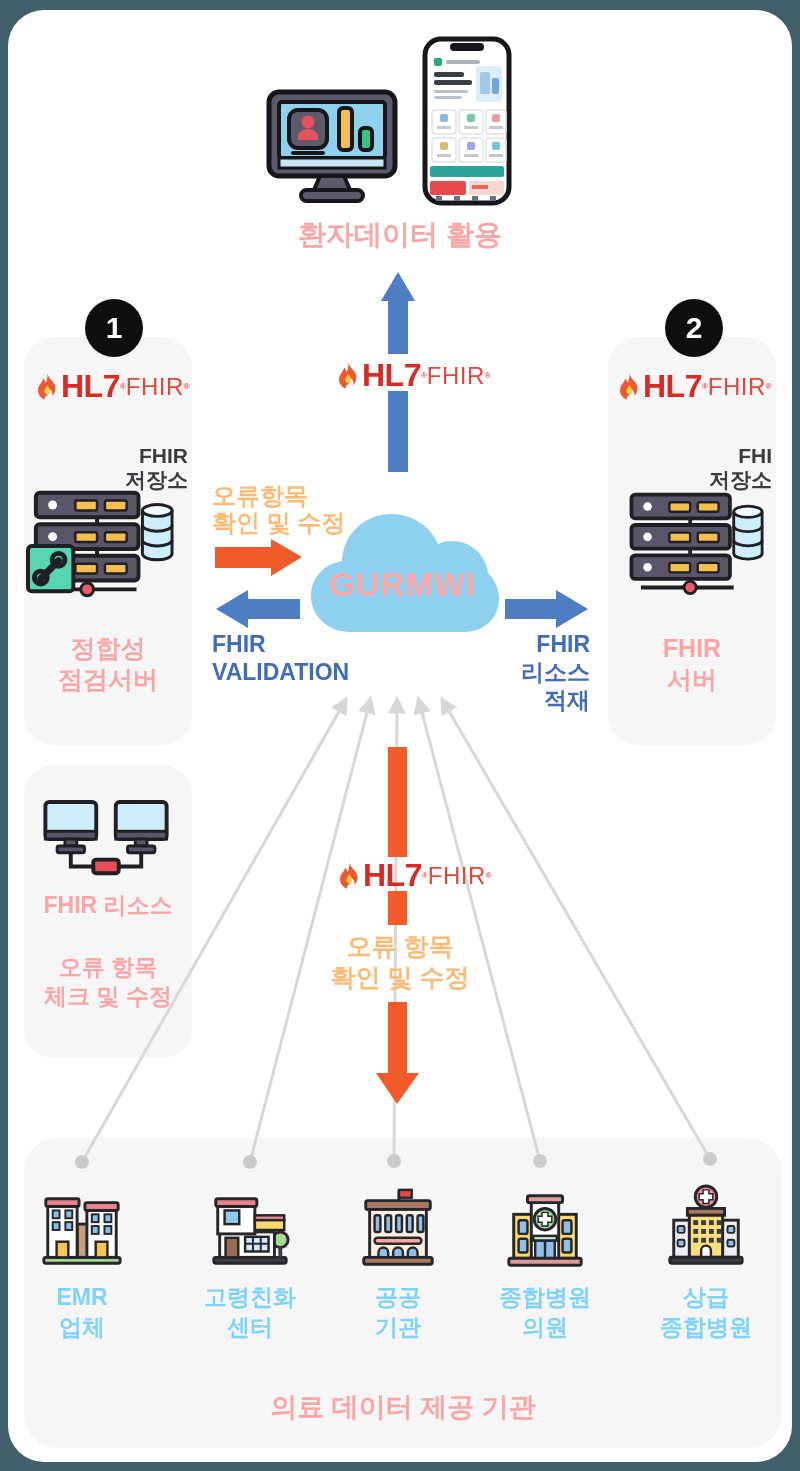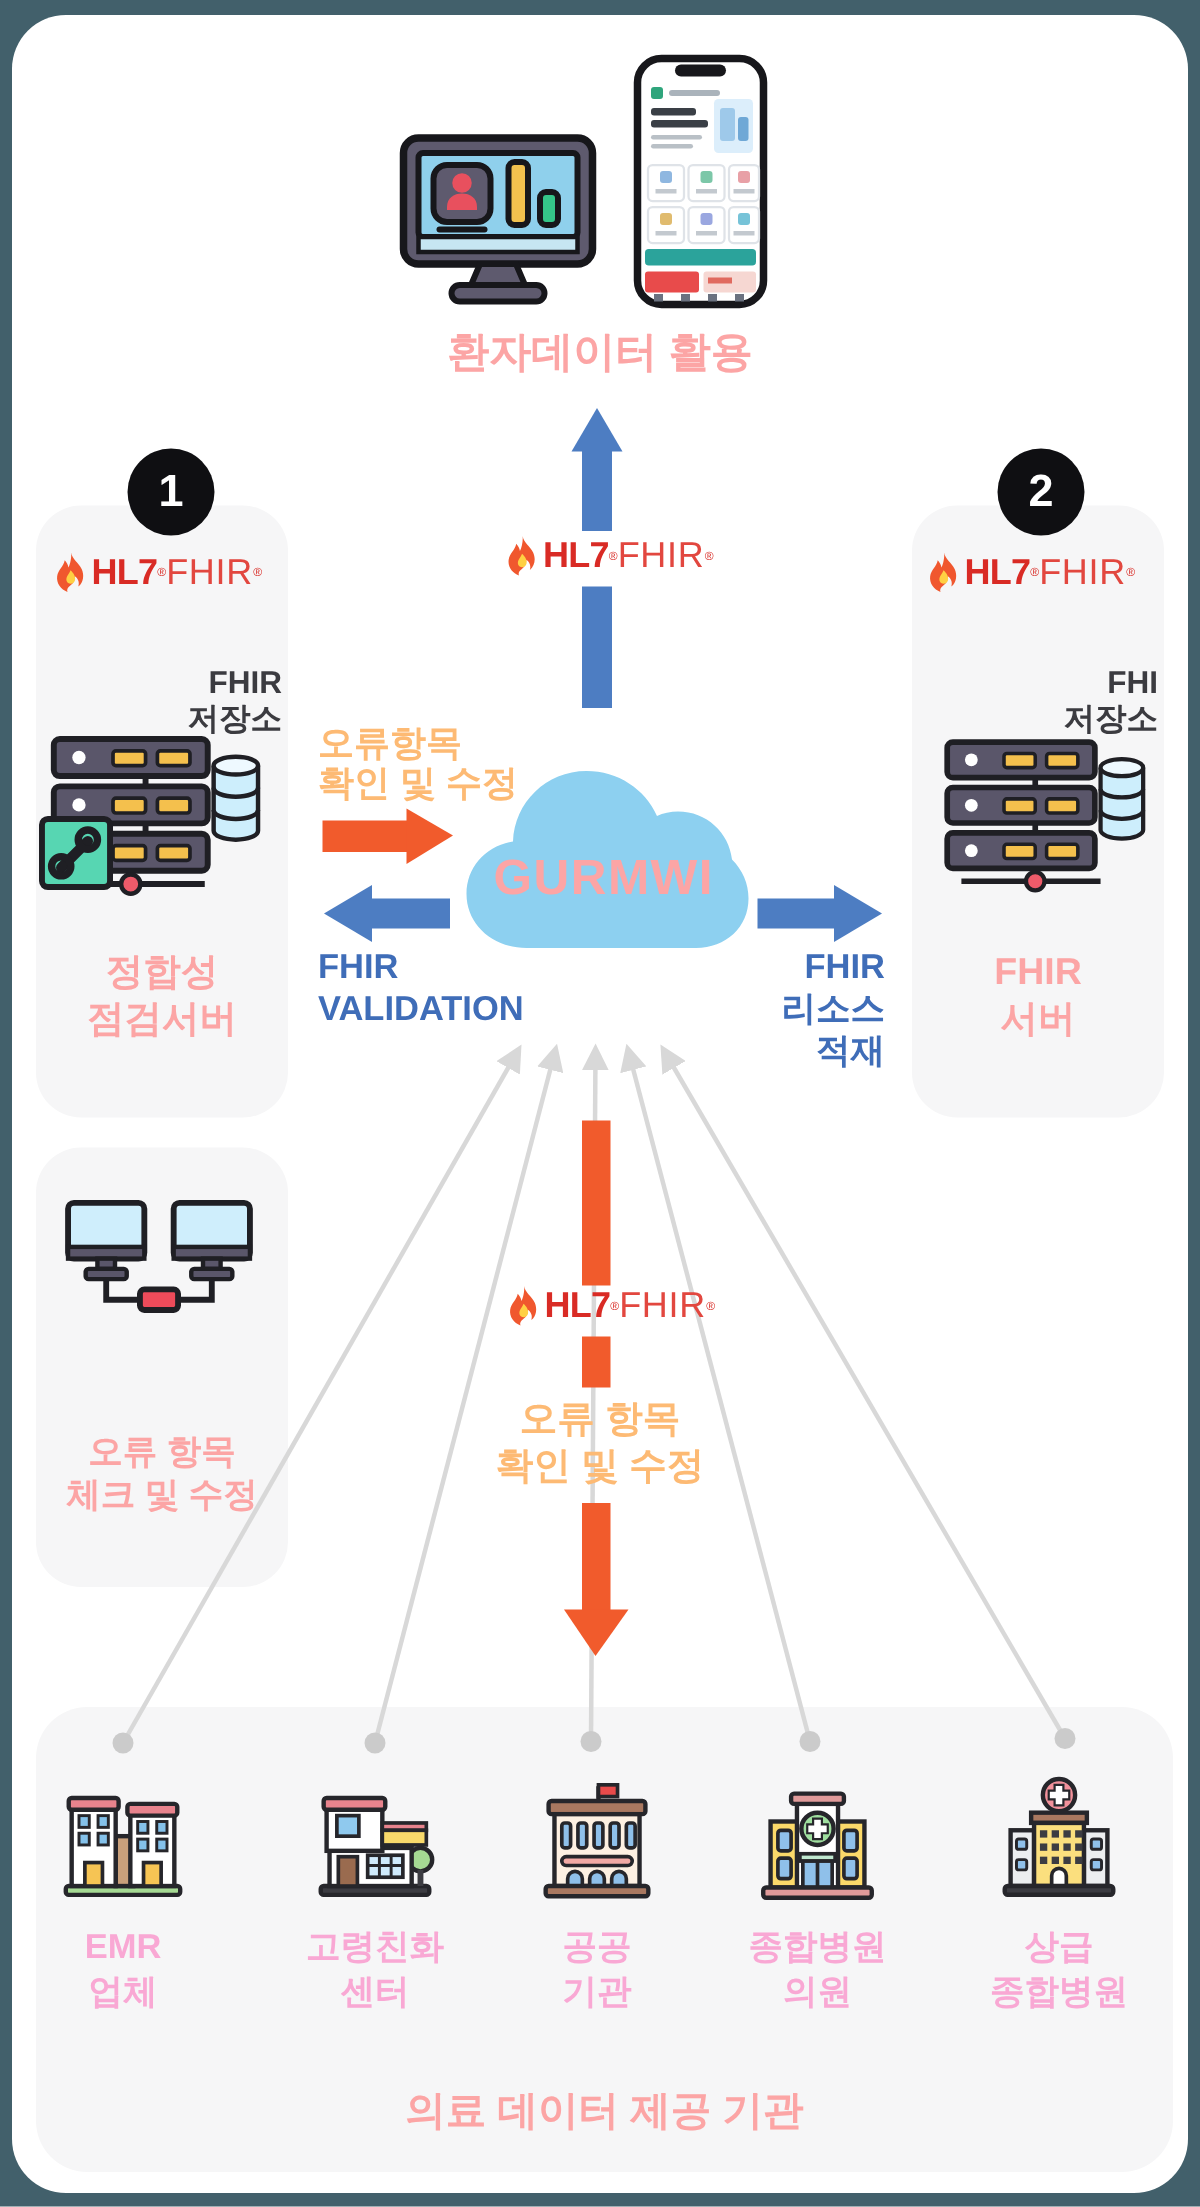--- a/index.html
+++ b/index.html
@@ -6,40 +6,40 @@
   html,body { width:800px; height:1471px; }
   body { background:#42606b; font-family:"Liberation Sans", sans-serif; position:relative; overflow:hidden; }
   .card { position:absolute; left:8px; top:10px; width:784px; height:1452px; background:#ffffff; border-radius:36px; }
   .panel { position:absolute; background:#f6f6f7; border-radius:30px; z-index:1; }
   svg.connectors { position:absolute; left:0; top:0; z-index:3; }
   .content { position:absolute; z-index:4; }
   .badge { position:absolute; z-index:5; width:58px; height:58px; border-radius:50%; background:#0f0f12;
            color:#fff; font-size:30px; font-weight:800; text-align:center; line-height:58px; }
   .hl7-logo { position:absolute; z-index:4; display:flex; align-items:center; white-space:nowrap; }
   .hl7-logo .flame { width:22px; height:28px; margin-right:3px; }
-  .hl7-logo .hl7 { color:#d92b25; font-weight:900; font-size:24px; letter-spacing:-0.5px; }
+  .hl7-logo .hl7 { color:#d92b25; font-weight:900; font-size:32px; letter-spacing:-0.5px; }
   .hl7-logo .fhir { color:#e2473f; font-weight:500; font-size:24px; letter-spacing:0.5px; }
   .hl7-logo sup.reg { color:#d92b25; font-size:8px; vertical-align:top; line-height:10px; }
   .t-dark { color:#fca5a5; font-weight:800; }
   .t-orange { color:#fdba74; font-weight:800; }
   .t-blue { color:#3f6db8; font-weight:800; }
   .center { text-align:center; }
   .right { text-align:right; }
   .top-title { left:250px; top:216px; width:300px; font-size:28px; }
   .storage-label { font-size:21px; line-height:24px; font-weight:600; color:#3b3b40; }
   .panel-name { font-size:25px; line-height:31px; }
   .cloud-wrap { left:305px; top:500px; width:195px; height:138px; }
   .cloud-label { position:absolute; left:0; top:66px; width:100%; text-align:center;
                  color:#fca5a5; font-size:33px; font-weight:800; letter-spacing:1px; }
   .err-left { left:212px; top:482px; width:150px; font-size:24px; line-height:27px; }
   .val-text { left:212px; top:630px; width:170px; font-size:23px; line-height:28px; }
   .load-text { left:498px; top:630px; width:92px; font-size:23px; line-height:28px; }
   .check-text { width:168px; font-size:23px; line-height:29px; }
   .err-center { left:310px; top:931px; width:180px; font-size:25px; line-height:31px; }
-  .prov-label { position:absolute; z-index:4; width:140px; text-align:center; font-size:23px; line-height:30px; font-weight:800; color:#f9a8d4; }
+  .prov-label { position:absolute; z-index:4; width:140px; text-align:center; font-size:23px; line-height:30px; font-weight:800; color:#7dd3fc; }
   .prov-title { left:24px; top:1389px; width:758px; font-size:27px; }
 </style>
 </head>
 <body>
 
 <div class="card"></div>
 
 <div class="panel" style="left:24px; top:337px; width:168px; height:408px;"></div>
 <div class="panel" style="left:608px; top:337px; width:168px; height:408px;"></div>
 <div class="panel" style="left:24px; top:765px; width:168px; height:293px;"></div>
@@ -301,20 +301,21 @@
   <rect x="15" y="48" width="28" height="7" rx="2" fill="#5a566a" stroke="#1f1f24" stroke-width="3"></rect>
   <rect x="75" y="3" width="52" height="38" rx="4" fill="#cfeefc" stroke="#1f1f24" stroke-width="4"></rect>
   <rect x="75" y="33" width="52" height="8" fill="#5a566a" stroke="#1f1f24" stroke-width="3"></rect>
   <rect x="95" y="41" width="12" height="7" fill="#5a566a" stroke="#1f1f24" stroke-width="3"></rect>
   <rect x="87" y="48" width="28" height="7" rx="2" fill="#5a566a" stroke="#1f1f24" stroke-width="3"></rect>
   <path d="M29 55 v14 h23" fill="none" stroke="#1f1f24" stroke-width="4"></path>
   <path d="M101 55 v14 h-23" fill="none" stroke="#1f1f24" stroke-width="4"></path>
   <rect x="52" y="62" width="26" height="14" rx="3" fill="#ee4b5a" stroke="#1f1f24" stroke-width="4"></rect>
 </svg>
 <div class="content check-text t-dark center" style="left:24px; top:891px;">
+  <div>FHIR 리소스</div>
 </div>
 <div class="content check-text t-dark center" style="left:24px; top:953px;">
   <div>오류 항목</div>
   <div>체크 및 수정</div>
 </div>
 
 <div class="content err-center t-orange center">
   <div>오류 항목</div>
   <div>확인 및 수정</div>
 </div>

